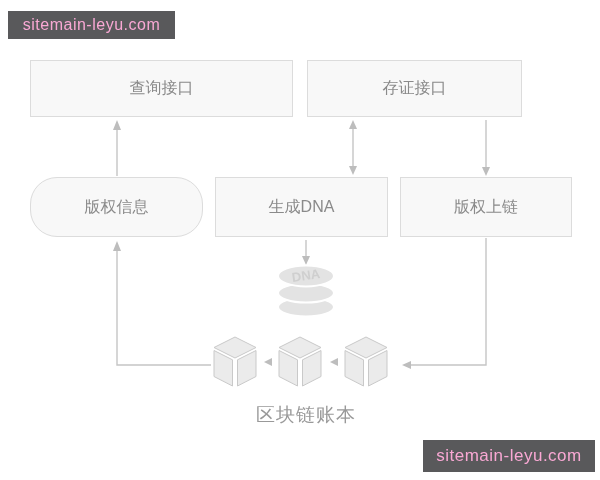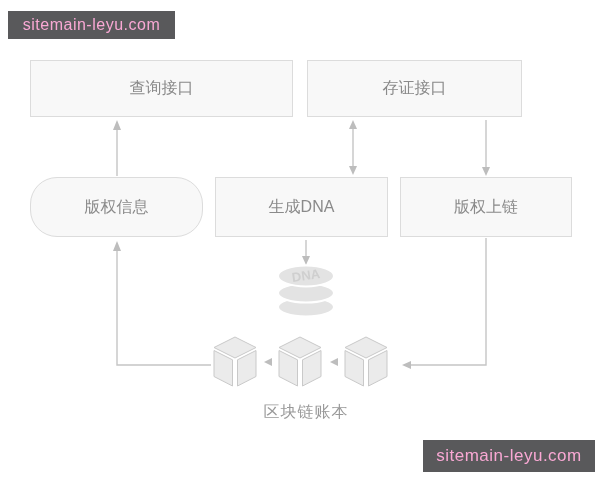--- a/index.html
+++ b/index.html
@@ -20,21 +20,21 @@
     color:#8a8a8a;font-size:16px;box-sizing:border-box;
   }
   #box-query    {left:30px; top:60px; width:263px;height:57px;}
   #box-deposit  {left:307px;top:60px; width:215px;height:57px;}
   #box-info     {left:30px; top:177px;width:173px;height:60px;border-radius:27px;}
   #box-dna      {left:215px;top:177px;width:173px;height:60px;}
   #box-onchain  {left:400px;top:177px;width:172px;height:60px;}
   svg.layer{position:absolute;left:0;top:0;pointer-events:none;}
   .ledger-label{
     position:absolute;left:230px;top:402px;width:152px;text-align:center;
-    color:#999999;font-size:16px;letter-spacing:1px;
+    color:#999999;font-size:19px;letter-spacing:1px;
   }
 </style>
 </head>
 <body>
 
 <div class="badge badge-tl">sitemain-leyu.com</div>
 <div class="badge badge-br">sitemain-leyu.com</div>
 
 <div class="box" id="box-query">
   <span>查询接口</span>

